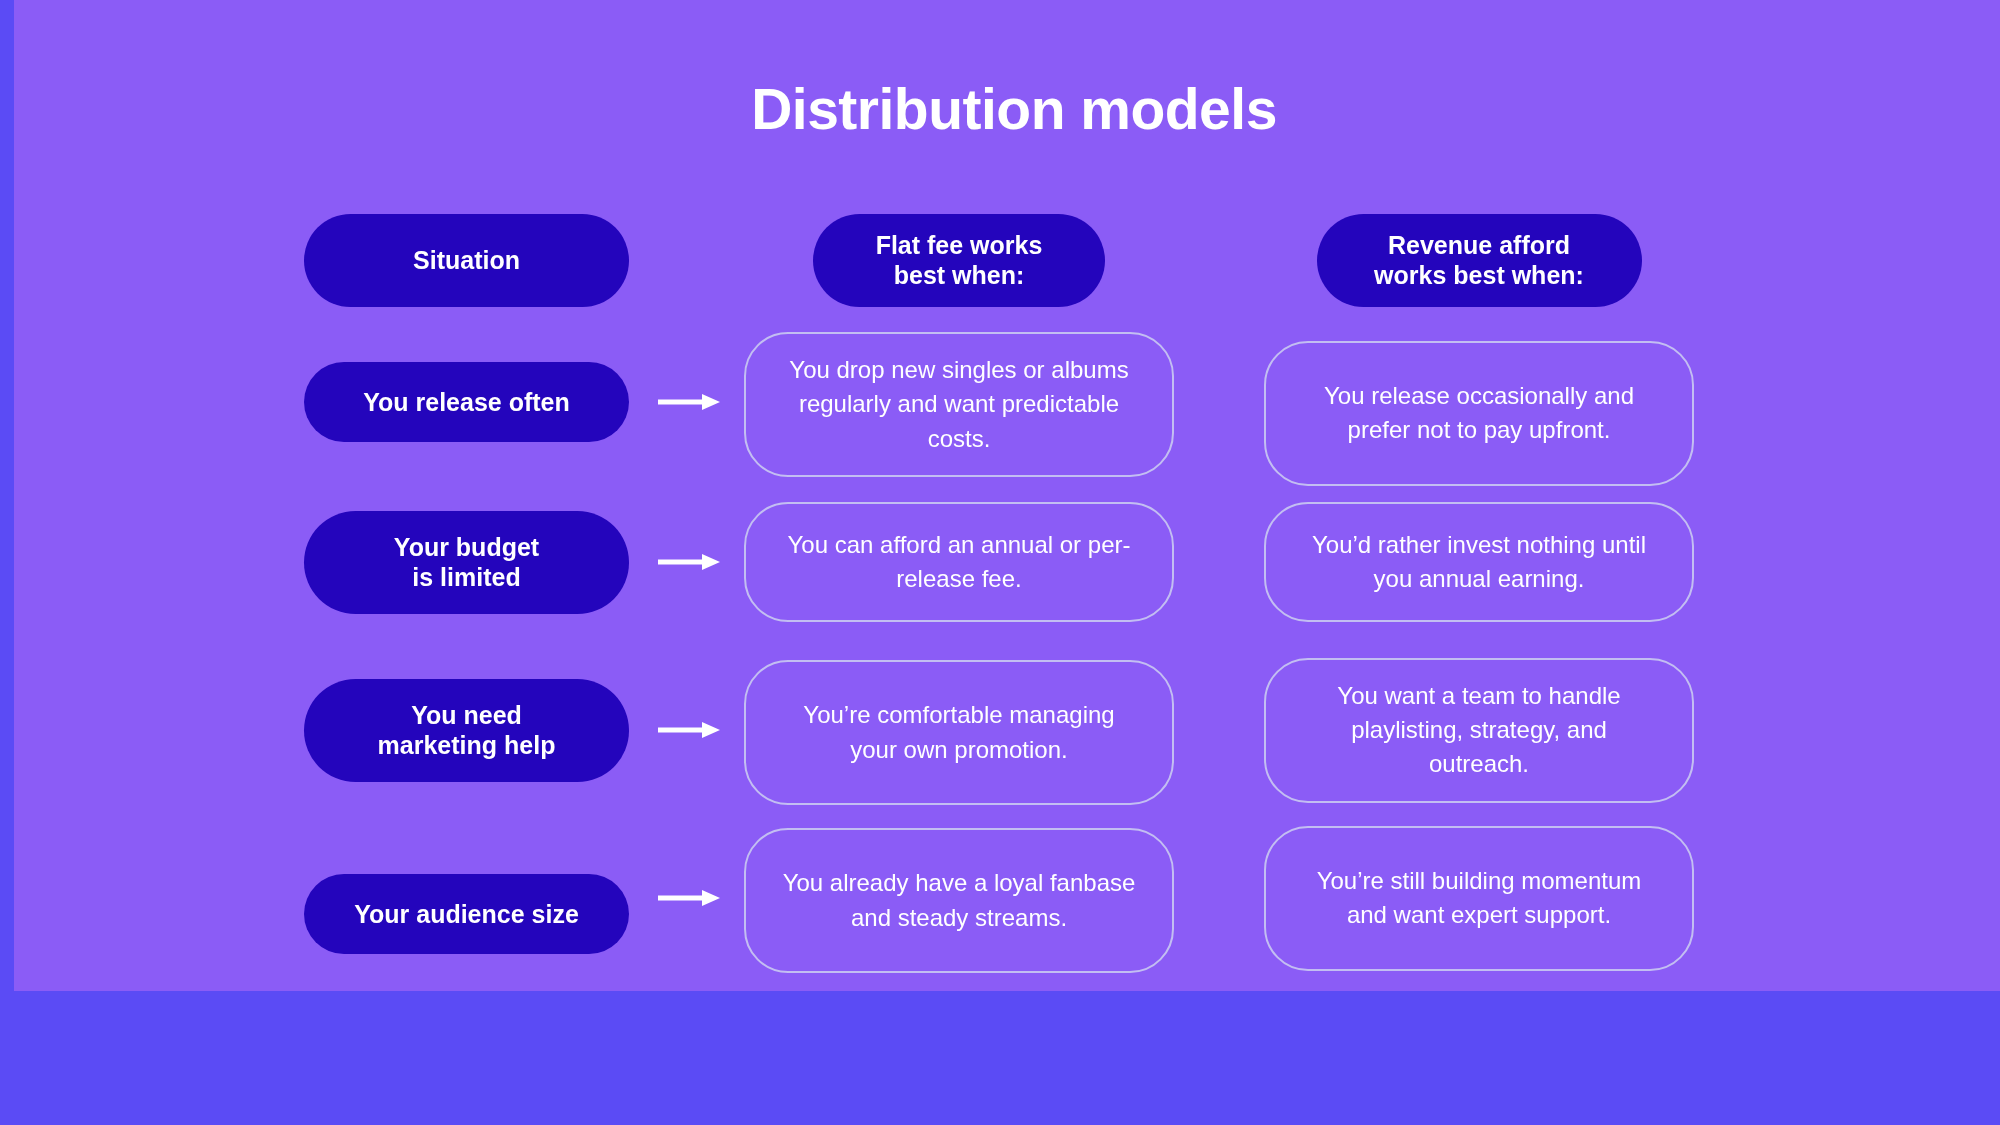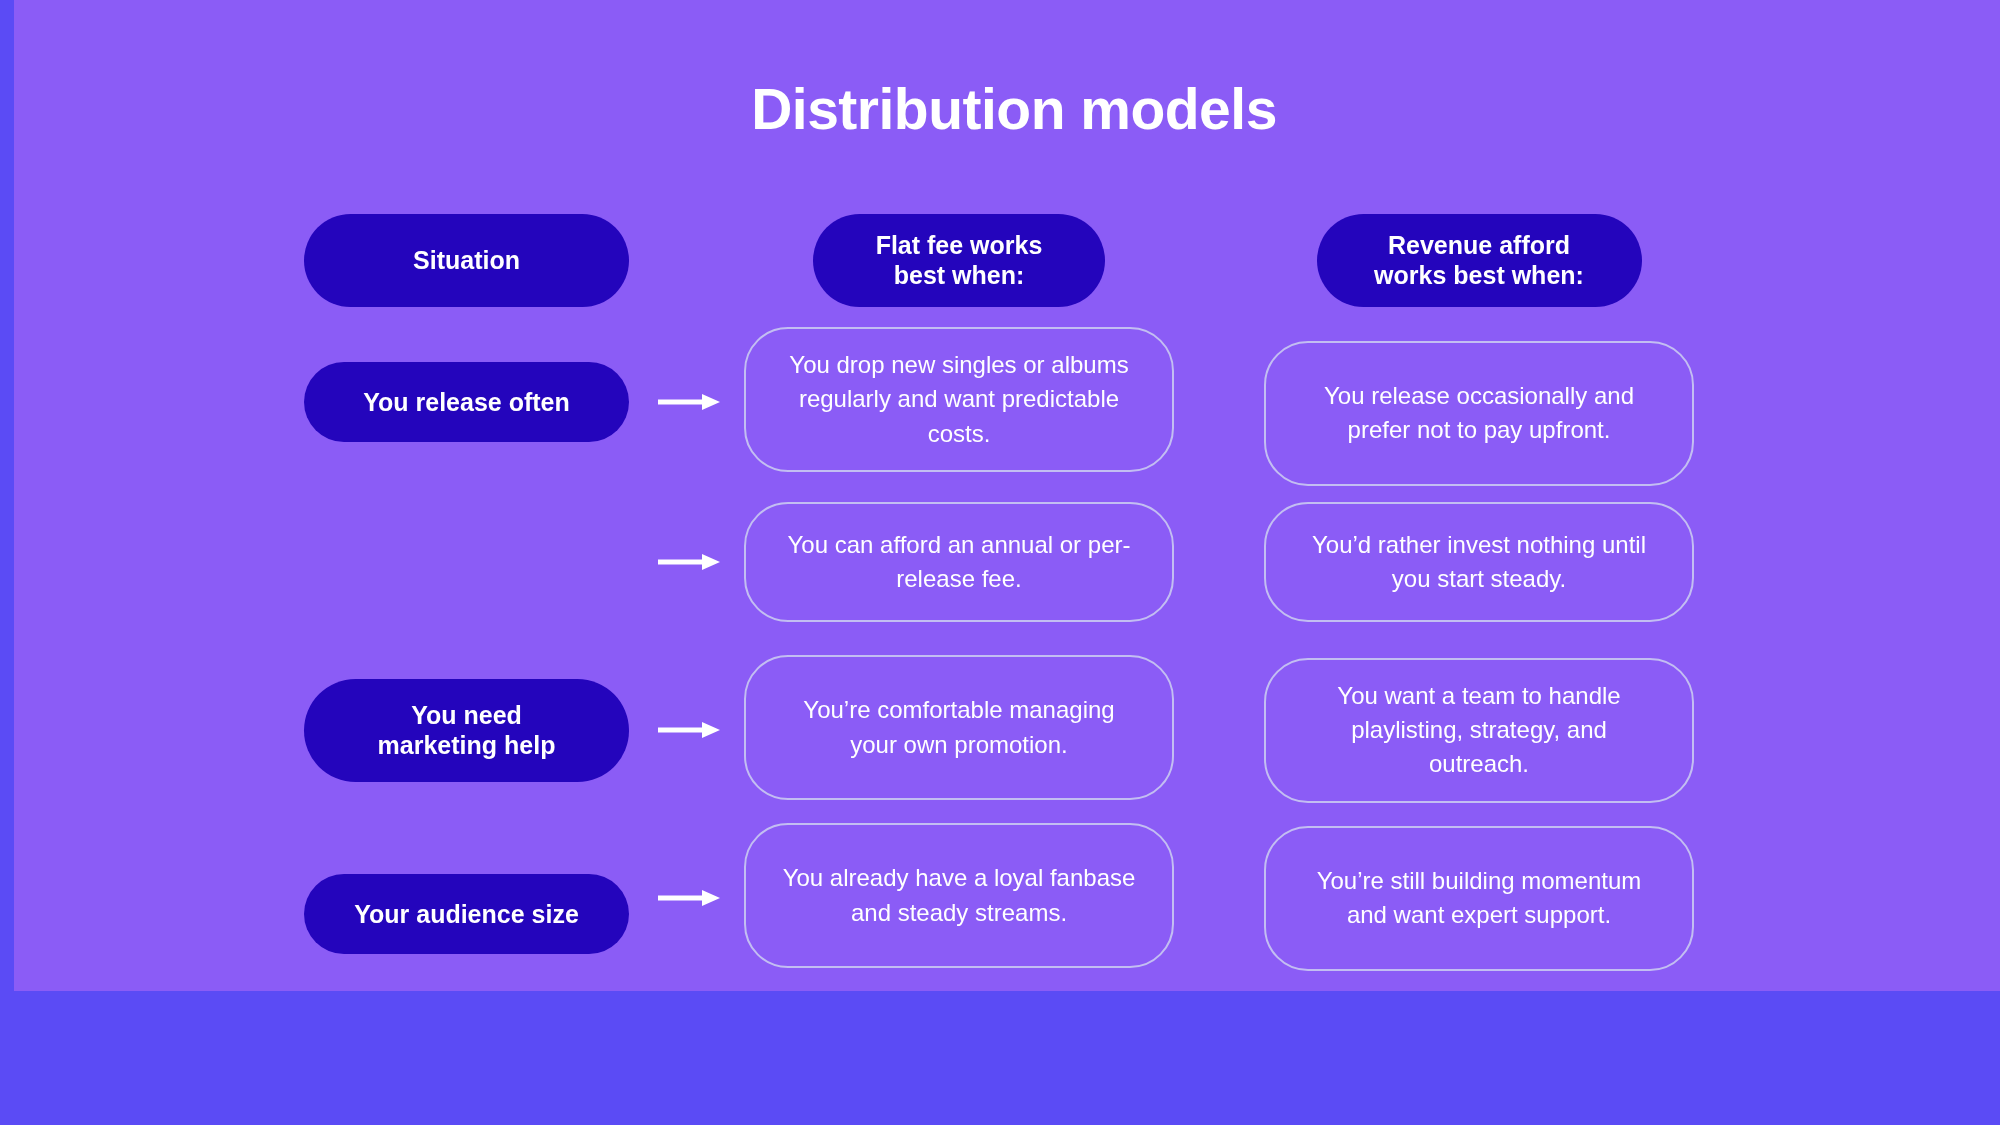--- a/index.html
+++ b/index.html
@@ -70,21 +70,21 @@
     display: flex;
     justify-content: center;
     align-items: center;
   }
   .col-flat {
     position: absolute;
     left: 730px;
     width: 430px;
     display: flex;
     justify-content: center;
-    align-items: flex-end;
+    align-items: flex-start;
   }
   .col-rev {
     position: absolute;
     left: 1250px;
     width: 430px;
     display: flex;
     justify-content: center;
     align-items: center;
   }
 
@@ -216,36 +216,44 @@
         </div>
       </div>
       <div class="col-rev" style="top:23px;height:140px;">
         <div class="card w-rev h3">
           <span>You release occasionally and prefer not to pay upfront.</span>
         </div>
       </div>
     </div>
 
     <div class="row" style="height:172px;">
+      <div class="col-situation" style="top:18px;height:120px;">
+        <div class="pill pill-situation two-line">
+          <span>
+            <span>Your budget</span><br>
+            <span>is limited</span>
+          </span>
+        </div>
+      </div>
       <div class="col-arrow" style="top:18px;height:120px;">
         <span class="arrow">
           <svg width="62" height="22" viewBox="0 0 62 22" aria-hidden="true">
             <line x1="0" y1="11" x2="50" y2="11" stroke="#FFFFFF" stroke-width="5"></line>
             <polygon points="44,3 62,11 44,19" fill="#FFFFFF"></polygon>
           </svg>
         </span>
       </div>
       <div class="col-flat" style="top:18px;height:120px;">
         <div class="card w-flat h2">
           <span>You can afford an annual or per-release fee.</span>
         </div>
       </div>
       <div class="col-rev" style="top:18px;height:120px;">
         <div class="card w-rev h2">
-          <span>You’d rather invest nothing until you start steady.</span>
+          <span>You’d rather invest nothing until you annual earning.</span>
         </div>
       </div>
     </div>
 
     <div class="row" style="height:168px;">
       <div class="col-situation" style="top:14px;height:120px;">
         <div class="pill pill-situation two-line">
           <span>
             <span>You need</span><br>
             <span>marketing help</span>

